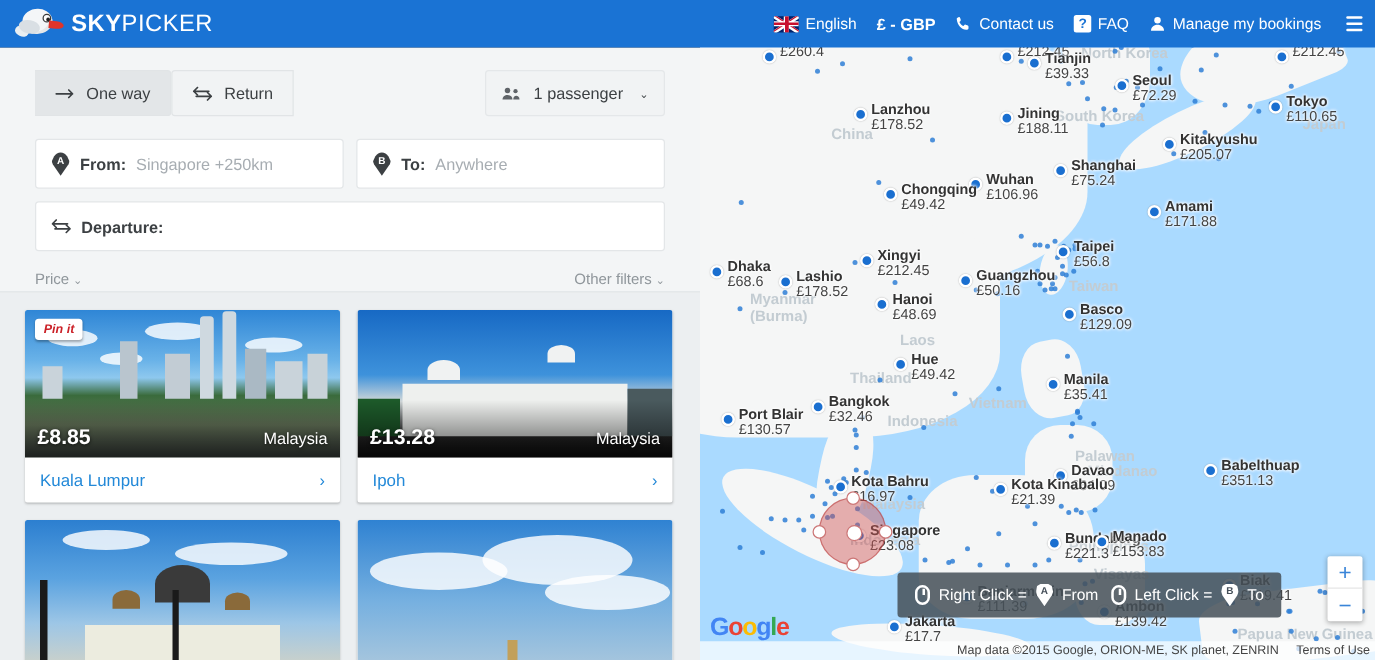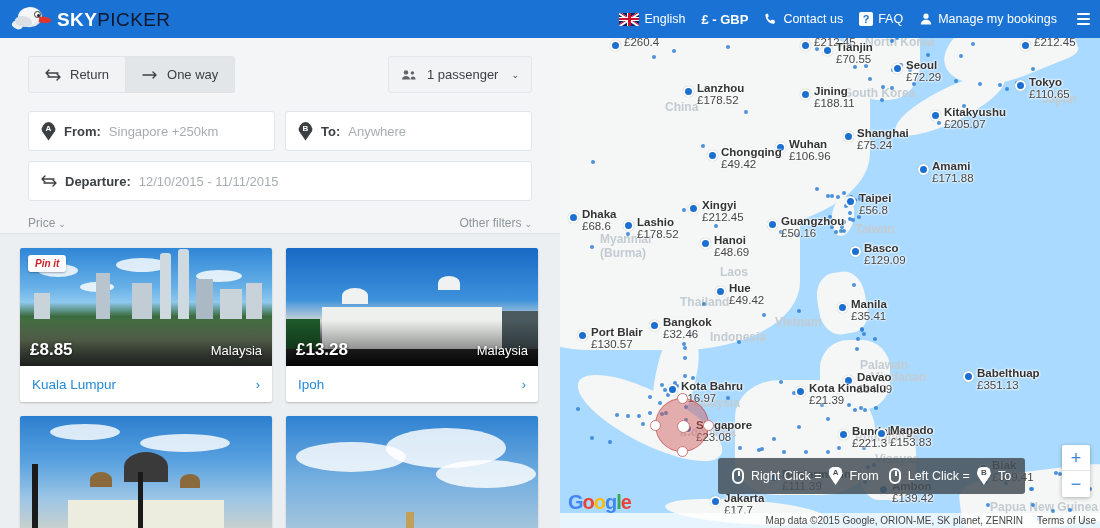--- a/index.html
+++ b/index.html
@@ -43,21 +43,21 @@
     content:""; position:absolute; left:2px; top:2px; width:3px; height:3px;
     background:#222; border-radius:50%;
   }
   .bird .beak {
     position: absolute; left: 27px; top: 13px; width: 12px; height: 6px;
     background: #e0342a; border-radius: 0 50% 50% 0;
     transform: rotate(6deg);
   }
   .logo-text { font-size: 19px; letter-spacing: .4px; line-height: 1; }
   .logo-text .b1 { color: #ffffff; font-weight: bold; }
-  .logo-text .b2 { color: #0f172a; font-weight: normal; }
+  .logo-text .b2 { color: #ffffff; font-weight: normal; }
 
   .hnav { display: flex; align-items: center; gap: 16px; padding-right: 10px; color: #fff; font-size: 12.5px; }
   .hitem { display: flex; align-items: center; gap: 5px; white-space: nowrap; cursor: pointer; }
   .flag-uk {
     width: 20px; height: 13px; position: relative; overflow: hidden;
     background: #012169; border-radius: 1px; flex: none;
   }
   .flag-uk i { position: absolute; display: block; }
   .flag-uk .d1 { width: 26px; height: 2.5px; background: #fff; top: 5px; left: -3px; transform: rotate(33deg); }
   .flag-uk .d2 { width: 26px; height: 2.5px; background: #fff; top: 5px; left: -3px; transform: rotate(-33deg); }
@@ -442,21 +442,21 @@
           <div class="dot"></div>
           <div class="txt">
             <span class="nm"></span>
             <span class="pr">£212.45</span>
           </div>
         </div>
         <div class="city" style="left: 262px; top: 45px;">
           <div class="dot"></div>
           <div class="txt">
             <span class="nm">Tianjin</span>
-            <span class="pr">£70.55</span>
+            <span class="pr">£39.33</span>
           </div>
         </div>
         <div class="city" style="left: 332px; top: 63px;">
           <div class="dot"></div>
           <div class="txt">
             <span class="nm">Seoul</span>
             <span class="pr">£72.29</span>
           </div>
         </div>
         <div class="city" style="left: 460px; top: 40px;">
@@ -717,36 +717,36 @@
     <div class="attrib">
       <span>Map data ©2015 Google, ORION-ME, SK planet, ZENRIN</span>
       <span>Terms of Use</span>
     </div>
   </div>
 
   <div class="left">
     <div class="searchbox">
       <div class="row1">
         <div class="trip-toggle">
+          <div class="tbtn active">
+            <span class="ic">
+              <svg width="16" height="12" viewBox="0 0 16 12">
+                  <path d="M1 6h13M11 3l3 3-3 3" stroke="#3c4043" stroke-width="1.4" fill="none" stroke-linecap="round" stroke-linejoin="round"></path>
+                </svg>
+            </span>
+            <span>One way</span>
+          </div>
           <div class="tbtn first">
             <span class="ic">
               <svg width="16" height="12" viewBox="0 0 16 12">
                   <path d="M1 4h12M4 1L1 4l3 3" stroke="#3c4043" stroke-width="1.4" fill="none" stroke-linecap="round" stroke-linejoin="round"></path>
                   <path d="M15 8H3M12 11l3-3-3-3" stroke="#3c4043" stroke-width="1.4" fill="none" stroke-linecap="round" stroke-linejoin="round"></path>
                 </svg>
             </span>
             <span>Return</span>
-          </div>
-          <div class="tbtn active">
-            <span class="ic">
-              <svg width="16" height="12" viewBox="0 0 16 12">
-                  <path d="M1 6h13M11 3l3 3-3 3" stroke="#3c4043" stroke-width="1.4" fill="none" stroke-linecap="round" stroke-linejoin="round"></path>
-                </svg>
-            </span>
-            <span>One way</span>
           </div>
         </div>
         <div class="pass-sel">
           <span class="ic">
             <svg width="16" height="12" viewBox="0 0 16 12">
                 <circle cx="5" cy="3.4" r="2.2" fill="#5f6368"></circle>
                 <circle cx="11.4" cy="3.9" r="1.7" fill="#5f6368"></circle>
                 <path d="M1 10.5c0-2.2 1.8-3.6 4-3.6s4 1.4 4 3.6z" fill="#5f6368"></path>
                 <path d="M9.6 10.5c0-1.8 1-2.9 2.4-2.9S14.6 8.7 14.6 10.5z" fill="#5f6368"></path>
               </svg>
@@ -775,21 +775,20 @@
 
       <div class="fields">
         <div class="field">
           <span class="swap ic">
             <svg width="16" height="12" viewBox="0 0 16 12">
                 <path d="M1 4h12M4 1L1 4l3 3" stroke="#3c4043" stroke-width="1.4" fill="none" stroke-linecap="round" stroke-linejoin="round"></path>
                 <path d="M15 8H3M12 11l3-3-3-3" stroke="#3c4043" stroke-width="1.4" fill="none" stroke-linecap="round" stroke-linejoin="round"></path>
               </svg>
           </span>
           <span class="lab">Departure:</span>
-          <span class="val">12/10/2015 - 11/11/2015</span>
         </div>
       </div>
 
       <div class="filters">
         <span><span>Price</span><span class="caret">⌄</span></span>
         <span><span>Other filters</span><span class="caret">⌄</span></span>
       </div>
     </div>
 
     <div class="results">

